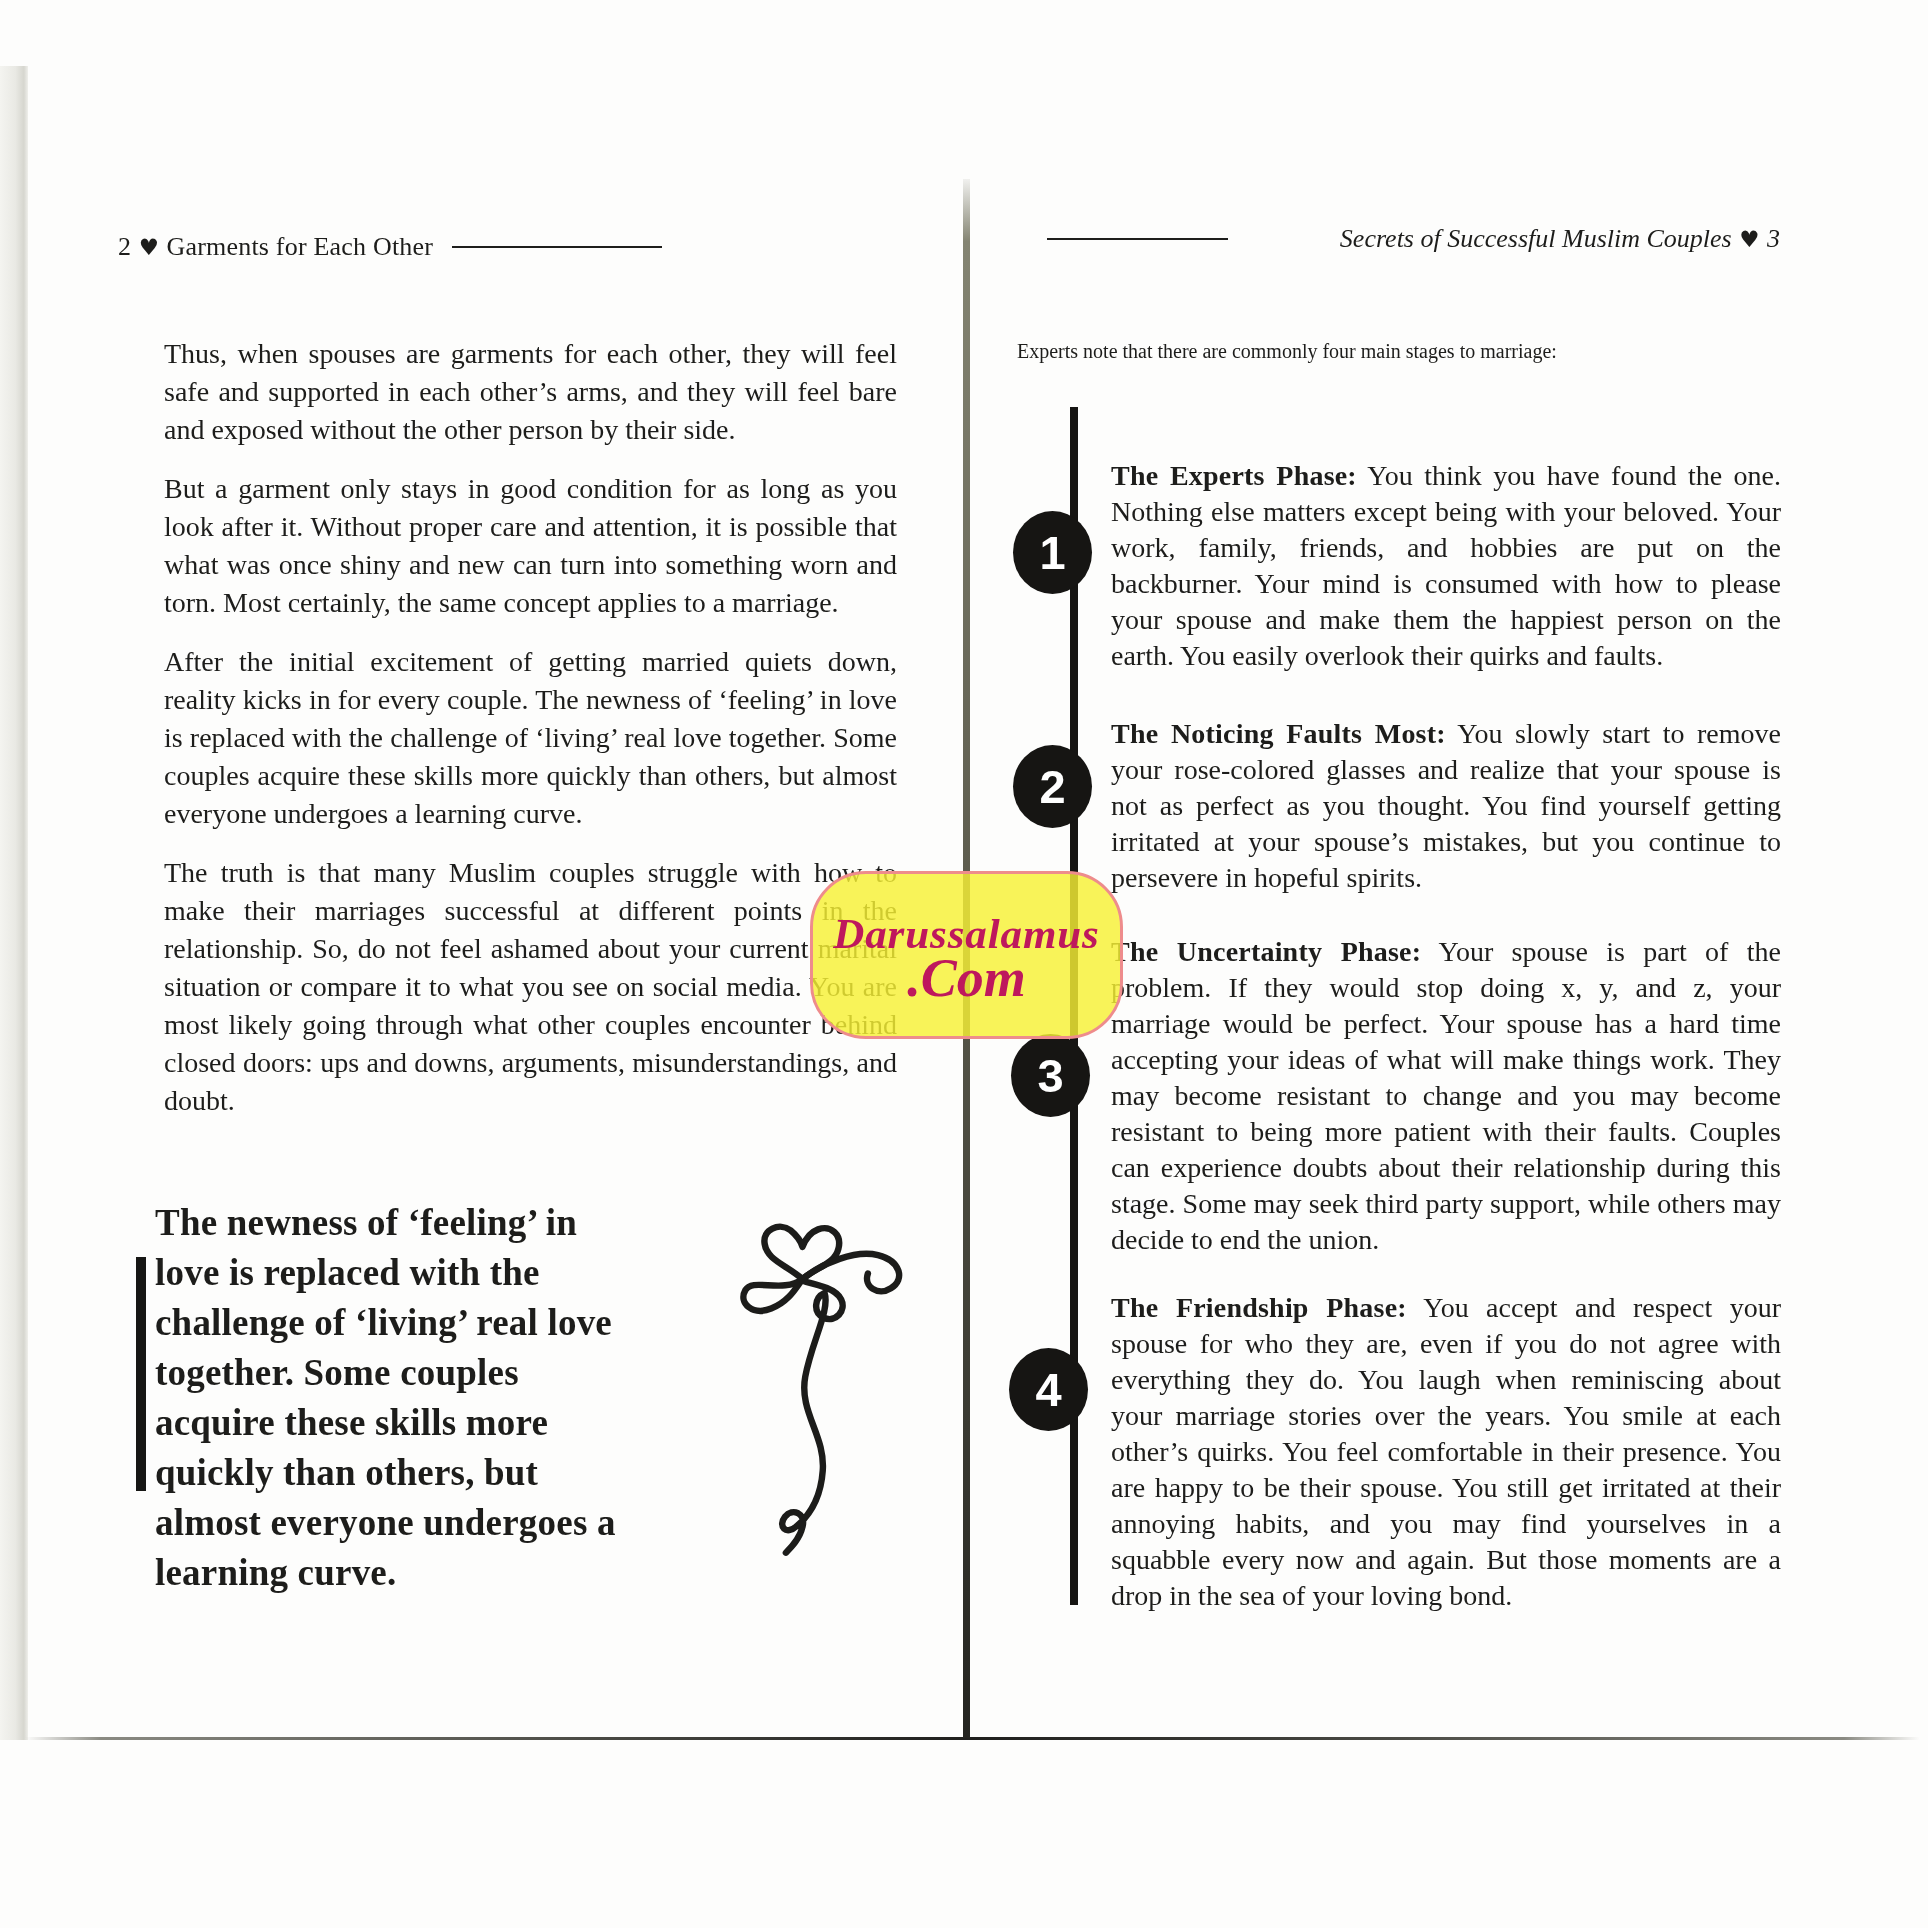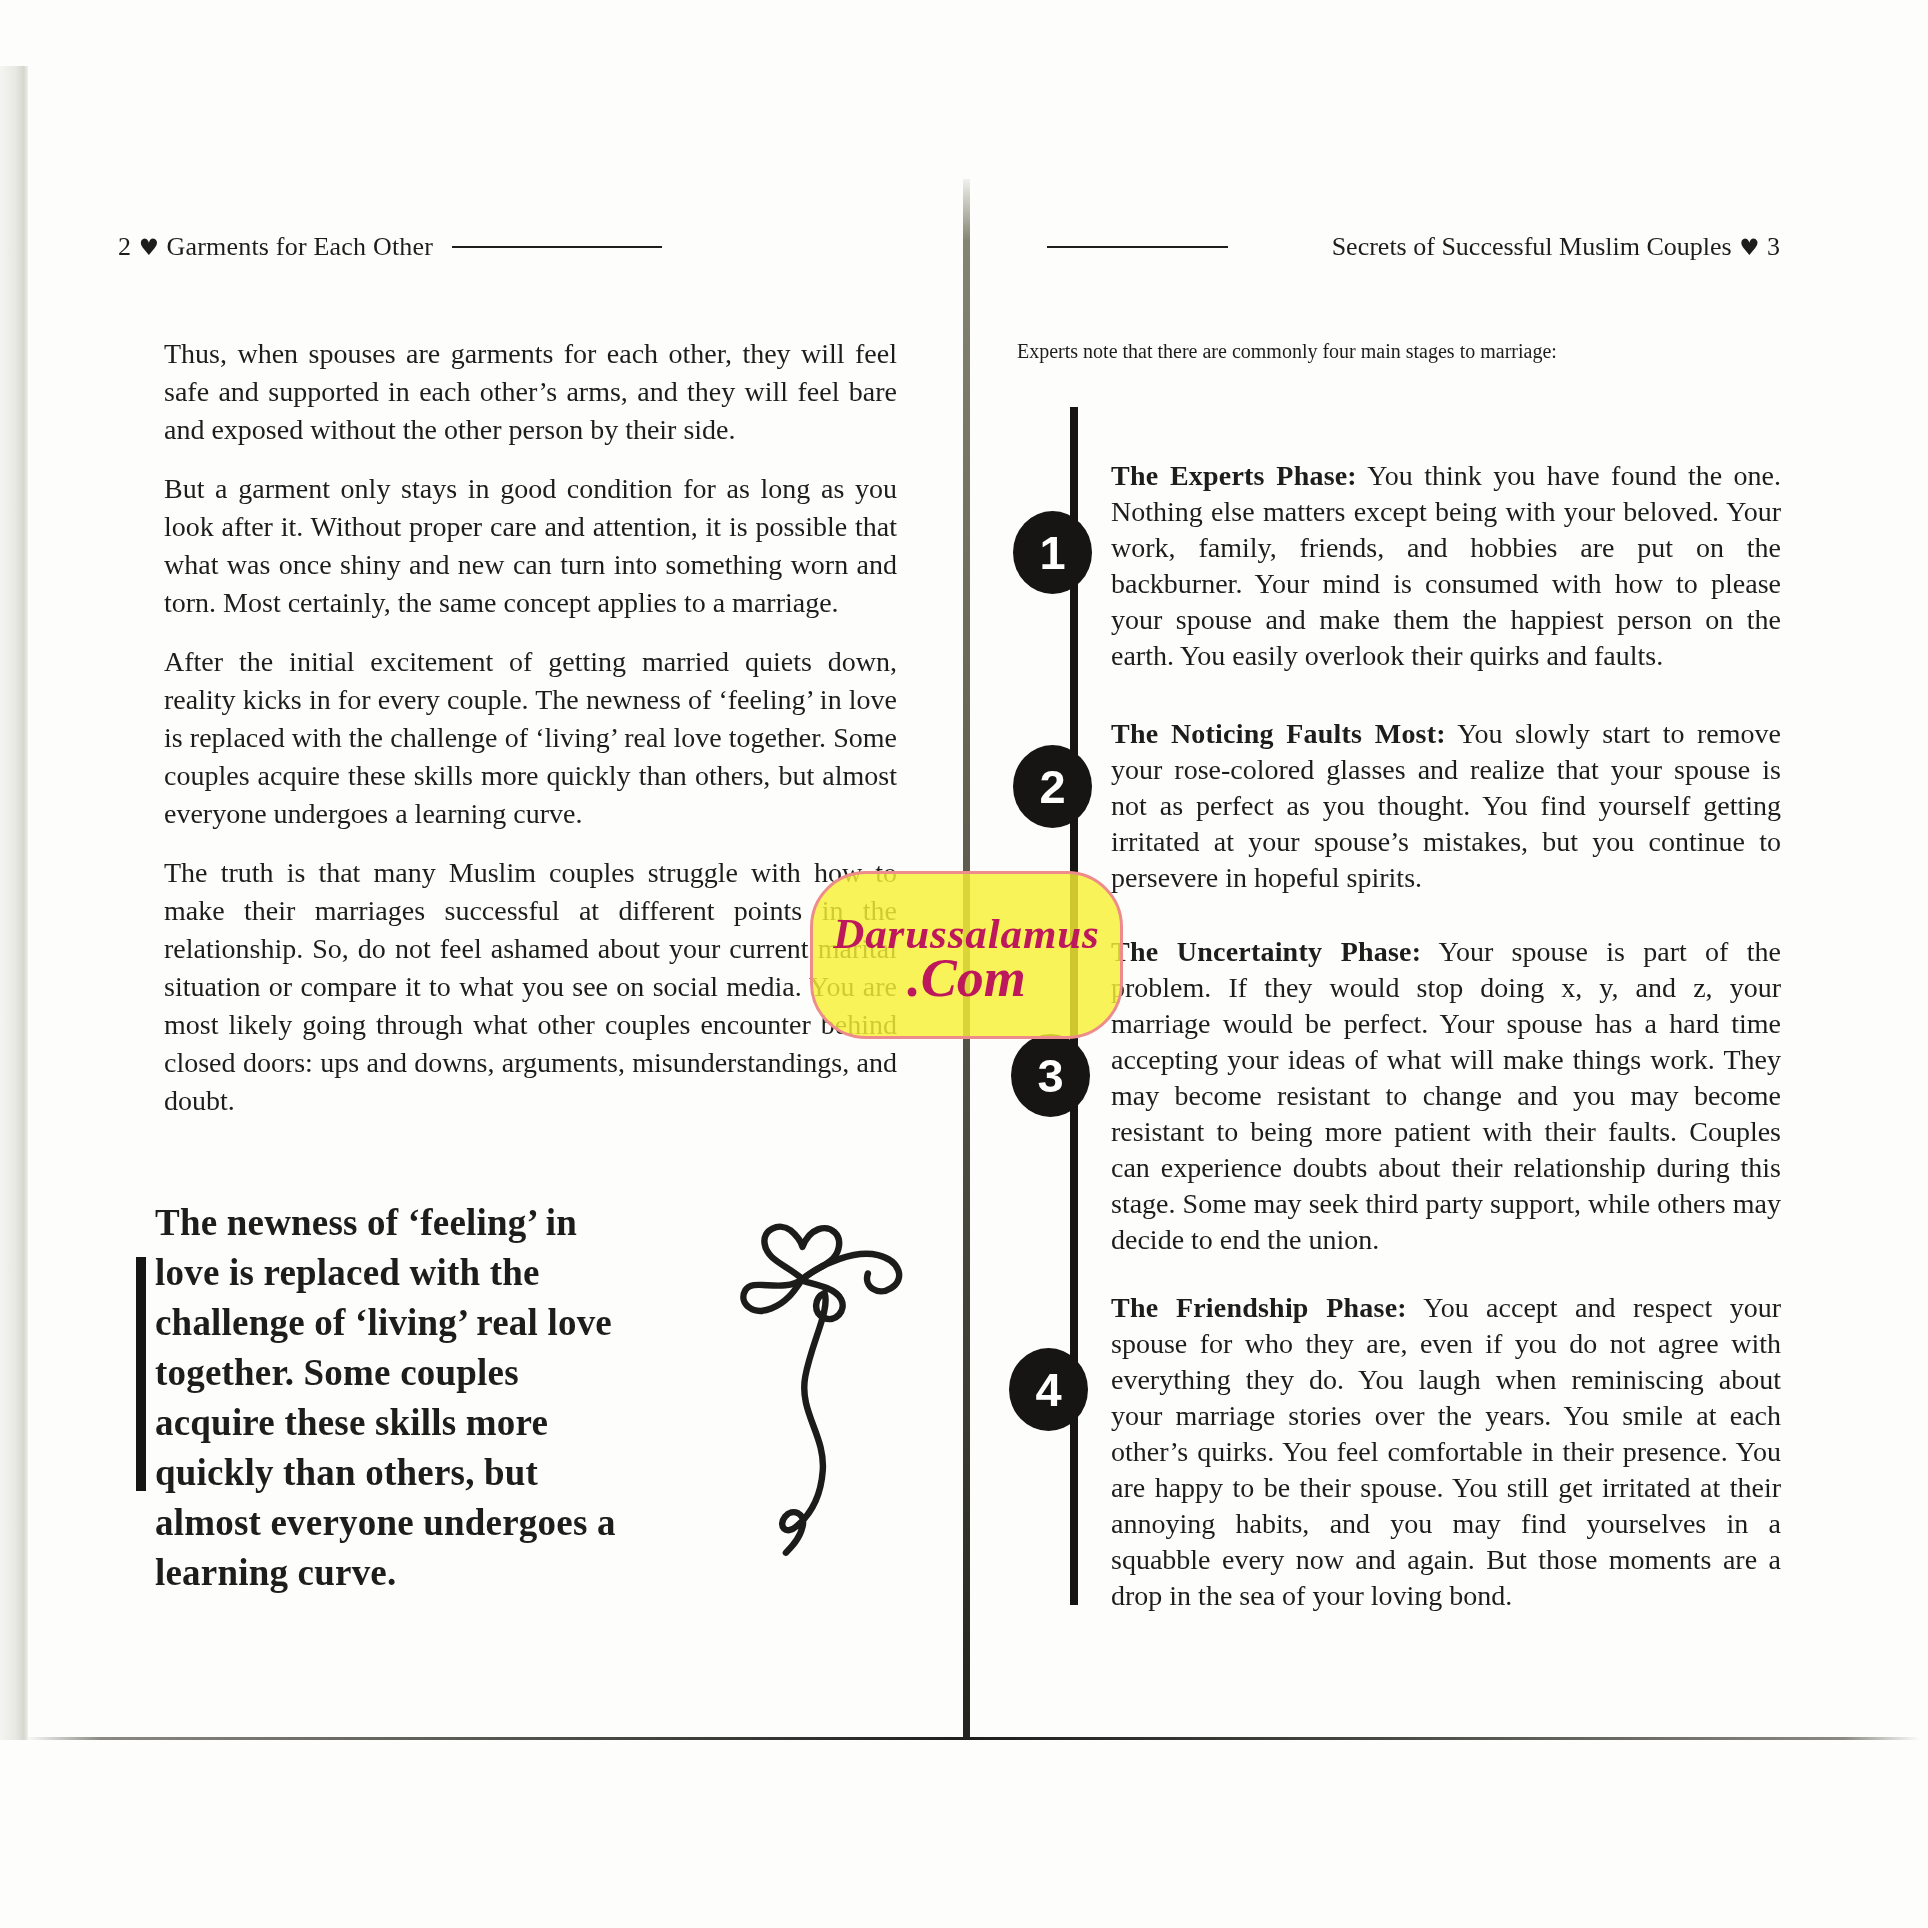--- a/index.html
+++ b/index.html
@@ -27,21 +27,21 @@
     font-size:28px;line-height:38px;text-align:justify;margin-left:46px;}
   .body-left p{margin:0 0 21px 0;}
 
   .quote-bar{position:absolute;left:136px;top:1257px;width:10.4px;height:234px;background:#161614;}
   .pull-quote{position:absolute;left:155px;top:1198px;width:471px;
     font-size:37px;line-height:50px;font-weight:bold;letter-spacing:0.2px;}
 
   .flourish{position:absolute;left:736px;top:1222px;width:179px;height:350px;}
 
   
-  .hdr-right{left:1047px;top:232px;width:733px;}
+  .hdr-right{left:1047px;top:224px;width:733px;font-style:italic;}
   .hdr-right .rule{width:181px;margin-right:22.6px;}
   .hdr-right .t{margin-left:auto;}
 
   .intro{position:absolute;left:1017px;top:331px;width:763px;
     font-size:20px;line-height:40px;text-align:justify;}
 
   .timeline{position:absolute;left:1070px;top:407px;width:7.5px;height:1198px;background:#161513;}
   .stage{position:absolute;left:1111px;width:670px;font-size:28px;line-height:36px;text-align:justify;}
   .stage b{letter-spacing:0.2px;}
   .stage-1{top:458px;} .stage-2{top:716px;} .stage-3{top:934px;} .stage-4{top:1290px;}

